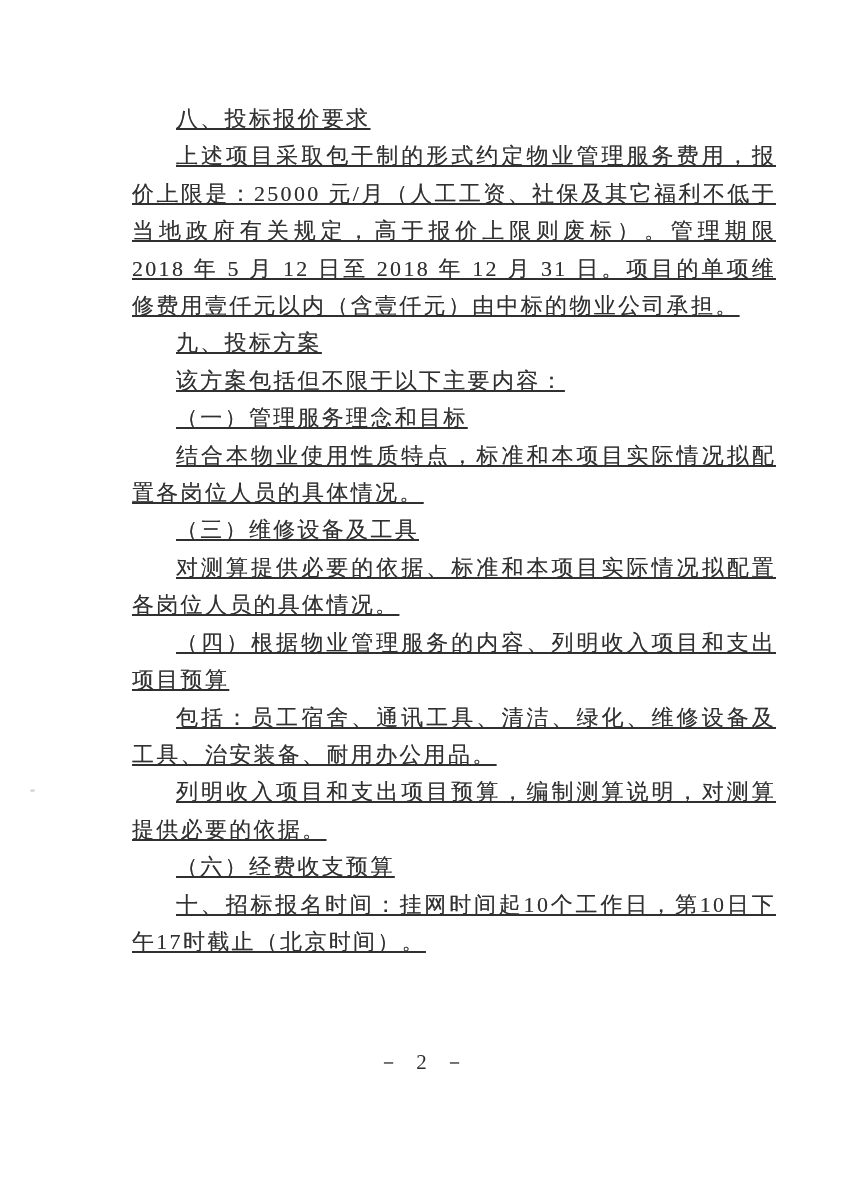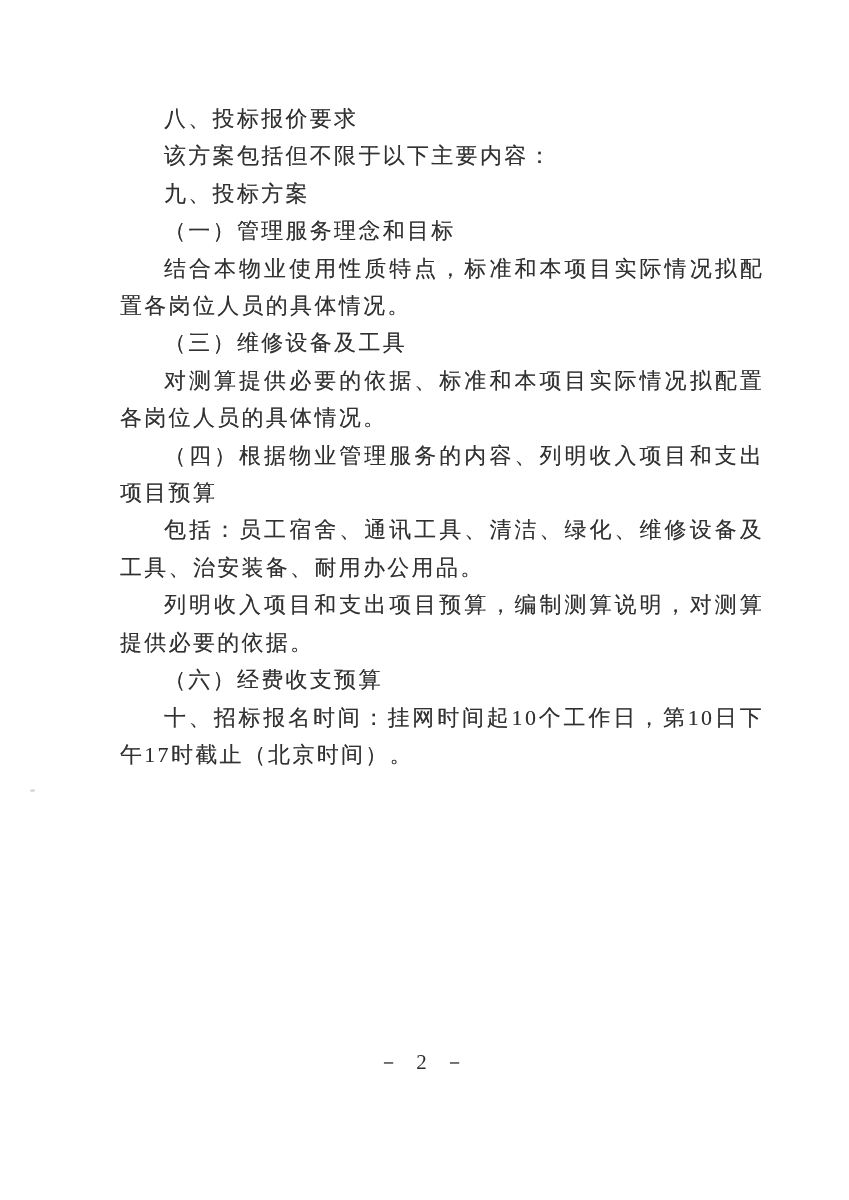--- a/index.html
+++ b/index.html
@@ -14,24 +14,25 @@
     overflow: hidden;
     font-family: "Liberation Serif", "DejaVu Serif", serif;
   }
   .page {
     position: absolute;
     inset: 0;
     background: #ffffff;
   }
   .text-block {
     position: absolute;
-    left: 120px;
+    left: 132px;
     top: 100px;
     width: 644px;
     color: #303030;
+    text-decoration: underline;
   }
   .para {
     margin: 0;
     font-size: 22px;
     line-height: 37.4px;
     letter-spacing: 2.3px;
     text-indent: 2em;
     text-align: justify;
     text-justify: inter-ideograph;
     color: #313131;
@@ -57,22 +58,23 @@
     background: #d9d9d9;
     border-radius: 50%;
   }
 </style>
 </head>
 <body>
 
 <div class="page">
   <div class="text-block">
       <p class="para">八、投标报价要求</p>
+      <p class="para">上述项目采取包干制的形式约定物业管理服务费用，报价上限是：25000 元/月（人工工资、社保及其它福利不低于当地政府有关规定，高于报价上限则废标）。管理期限 2018 年 5 月 12 日至 2018 年 12 月 31 日。项目的单项维修费用壹仟元以内（含壹仟元）由中标的物业公司承担。</p>
+      <p class="para">九、投标方案</p>
       <p class="para">该方案包括但不限于以下主要内容：</p>
-      <p class="para">九、投标方案</p>
       <p class="para">（一）管理服务理念和目标</p>
       <p class="para">结合本物业使用性质特点，标准和本项目实际情况拟配置各岗位人员的具体情况。</p>
       <p class="para">（三）维修设备及工具</p>
       <p class="para">对测算提供必要的依据、标准和本项目实际情况拟配置各岗位人员的具体情况。</p>
       <p class="para">（四）根据物业管理服务的内容、列明收入项目和支出项目预算</p>
       <p class="para">包括：员工宿舍、通讯工具、清洁、绿化、维修设备及工具、治安装备、耐用办公用品。</p>
       <p class="para">列明收入项目和支出项目预算，编制测算说明，对测算提供必要的依据。</p>
       <p class="para">（六）经费收支预算</p>
       <p class="para">十、招标报名时间：挂网时间起10个工作日，第10日下午17时截止（北京时间）。</p>
     </div>

